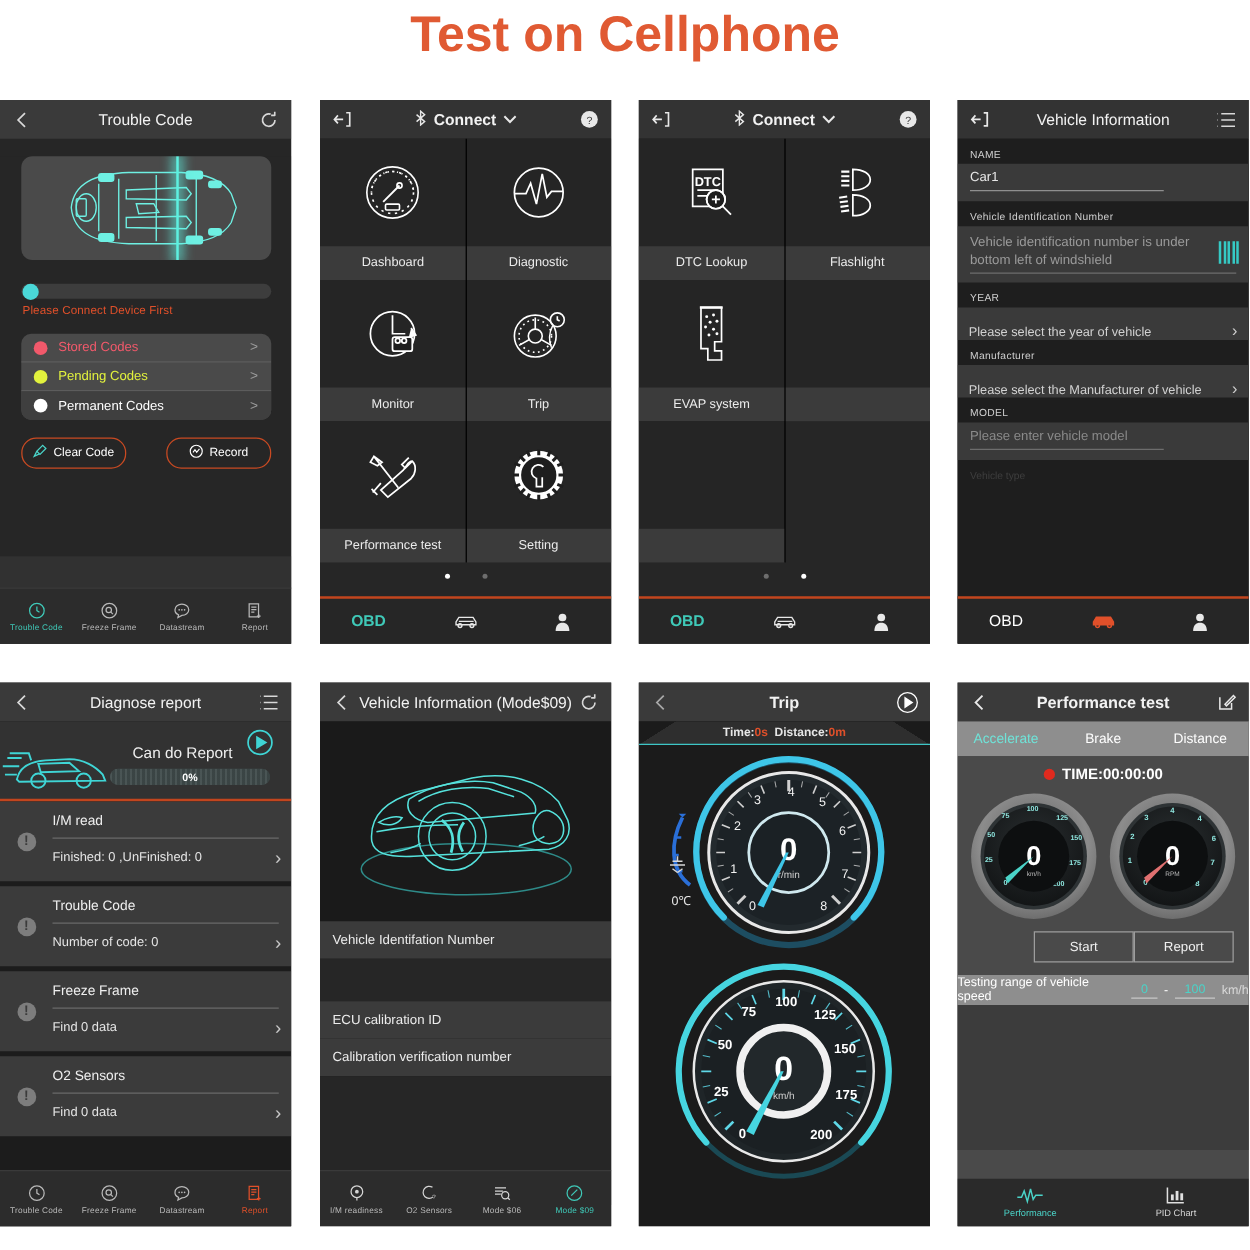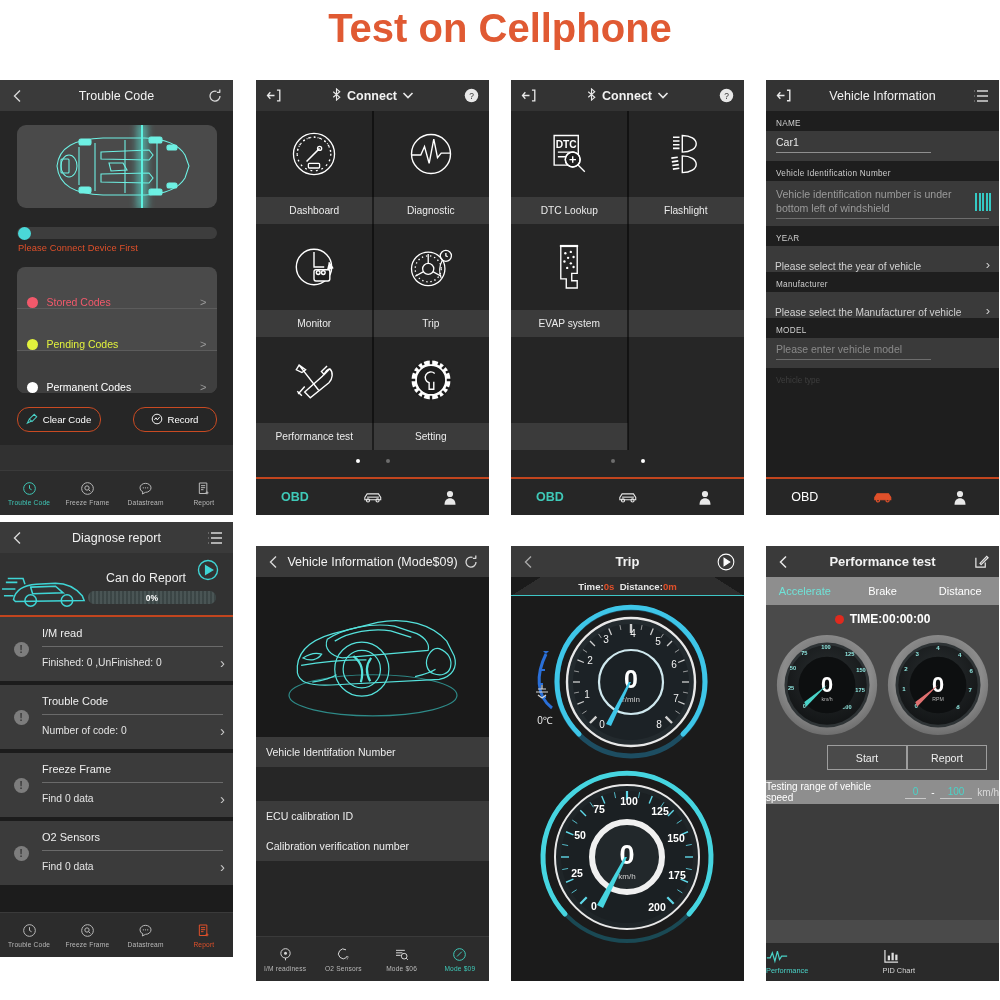--- a/index.html
+++ b/index.html
@@ -14,21 +14,21 @@
     font-family:"Liberation Sans",sans-serif;
   }
   .phone{
     position:absolute;width:233px;height:435px;background:#262626;
     overflow:hidden;color:#fff;
   }
   .p1{left:0;top:80px}
   .p2{left:256px;top:80px}
   .p3{left:511px;top:80px}
   .p4{left:766px;top:80px}
-  .p5{left:0;top:522px}
+  .p5{left:0;top:546px}
   .p6{left:256px;top:546px}
   .p7{left:511px;top:546px}
   .p8{left:766px;top:546px}
 
   
   .hdr{height:31px;background:#3a3a3a;display:flex;align-items:center;
        padding:0 9px;box-sizing:border-box;position:relative;}
   .hdr.dark{background:#333333}
   .hdr-title{flex:1;text-align:center;font-size:12.5px;color:#f2f2f2;font-weight:500}
   .hdr-title.bold{font-weight:bold;font-size:13px}
@@ -39,21 +39,21 @@
   
   .tc-body{padding:0 16px;box-sizing:border-box;height:404px;position:relative;background:#262626}
   .car-box{margin:14px auto 0;width:200px;height:83px;background:#4a4a4a;border-radius:9px;
            position:relative;overflow:hidden}
   .scanline{position:absolute;top:0;bottom:0;left:124px;width:2px;background:#5ef0e0;
             box-shadow:0 0 9px 3px rgba(94,240,224,.75)}
   .prog-wrap{margin:19px auto 0;width:200px;height:12px;background:#3d3d3d;border-radius:6px;position:relative}
   .prog-dot{position:absolute;left:1px;top:0px;width:13px;height:13px;border-radius:50%;background:#4ad8d8}
   .connect-msg{margin:4px 0 0 2px;font-size:9.3px;color:#e0502a;letter-spacing:.1px}
   .code-card{margin:14px auto 0;width:200px;background:#4a4a4a;border-radius:8px;overflow:hidden}
-  .code-row{height:42px;display:flex;align-items:flex-end;padding:0 10px;box-sizing:border-box;
+  .code-row{height:23px;display:flex;align-items:center;padding:0 10px;box-sizing:border-box;
             border-bottom:1px solid #5c5c5c;position:relative}
   .code-row:last-child{border-bottom:none}
   .code-row.perm{background:#3f3f3f}
   .dot{width:11px;height:11px;border-radius:50%;flex:0 0 auto;margin-right:9px}
   .code-label{font-size:10.5px;flex:1}
   .chev{font-size:11px;color:#9b9b9b}
   .btn-row{margin:14px auto 0;width:200px;display:flex;justify-content:space-between}
   .pill{height:23px;border:1px solid #c94a22;border-radius:12px;display:flex;align-items:center;
         justify-content:center;gap:5px;font-size:9.6px;color:#ffffff;background:transparent}
   .pill.w1{width:82px}
@@ -152,21 +152,21 @@
   .pf-btns{display:flex;justify-content:flex-end;padding:8px 12px 0}
   .pf-btn{width:78px;height:23px;border:1px solid #9d9d9d;display:flex;align-items:center;
           justify-content:center;font-size:10.6px;color:#f0f0f0;background:transparent}
   .pf-range{margin-top:10px;height:24px;background:#8e8e8e;display:flex;align-items:center;
             justify-content:center;gap:5px;font-size:10px;color:#ffffff}
   .pf-range .num{color:#4ad3c8;border-bottom:1px solid #c8c8c8;padding:0 8px 1px}
   .pf-range .unit{color:#d8d8d8}
   .pf-rest{background:#3c3c3c;height:116px}
   .pf-nav{position:absolute;left:0;bottom:0;width:233px;height:38px;background:#2a2a2a;display:flex;
           align-items:center}
-  .pf-nav .it{flex:1;display:flex;flex-direction:column;align-items:flex-start;gap:2px;color:#d5d5d5}
+  .pf-nav .it{flex:1;display:flex;flex-direction:column;align-items:center;gap:2px;color:#d5d5d5}
   .pf-nav .it.act{color:#4ad3c8}
   .pf-nav .lbl{font-size:7.4px}
 </style>
 </head>
 <body>
 
 <div class="page-title">Test on Cellphone</div>
 
 <div class="phone p1">
   <div class="hdr">

